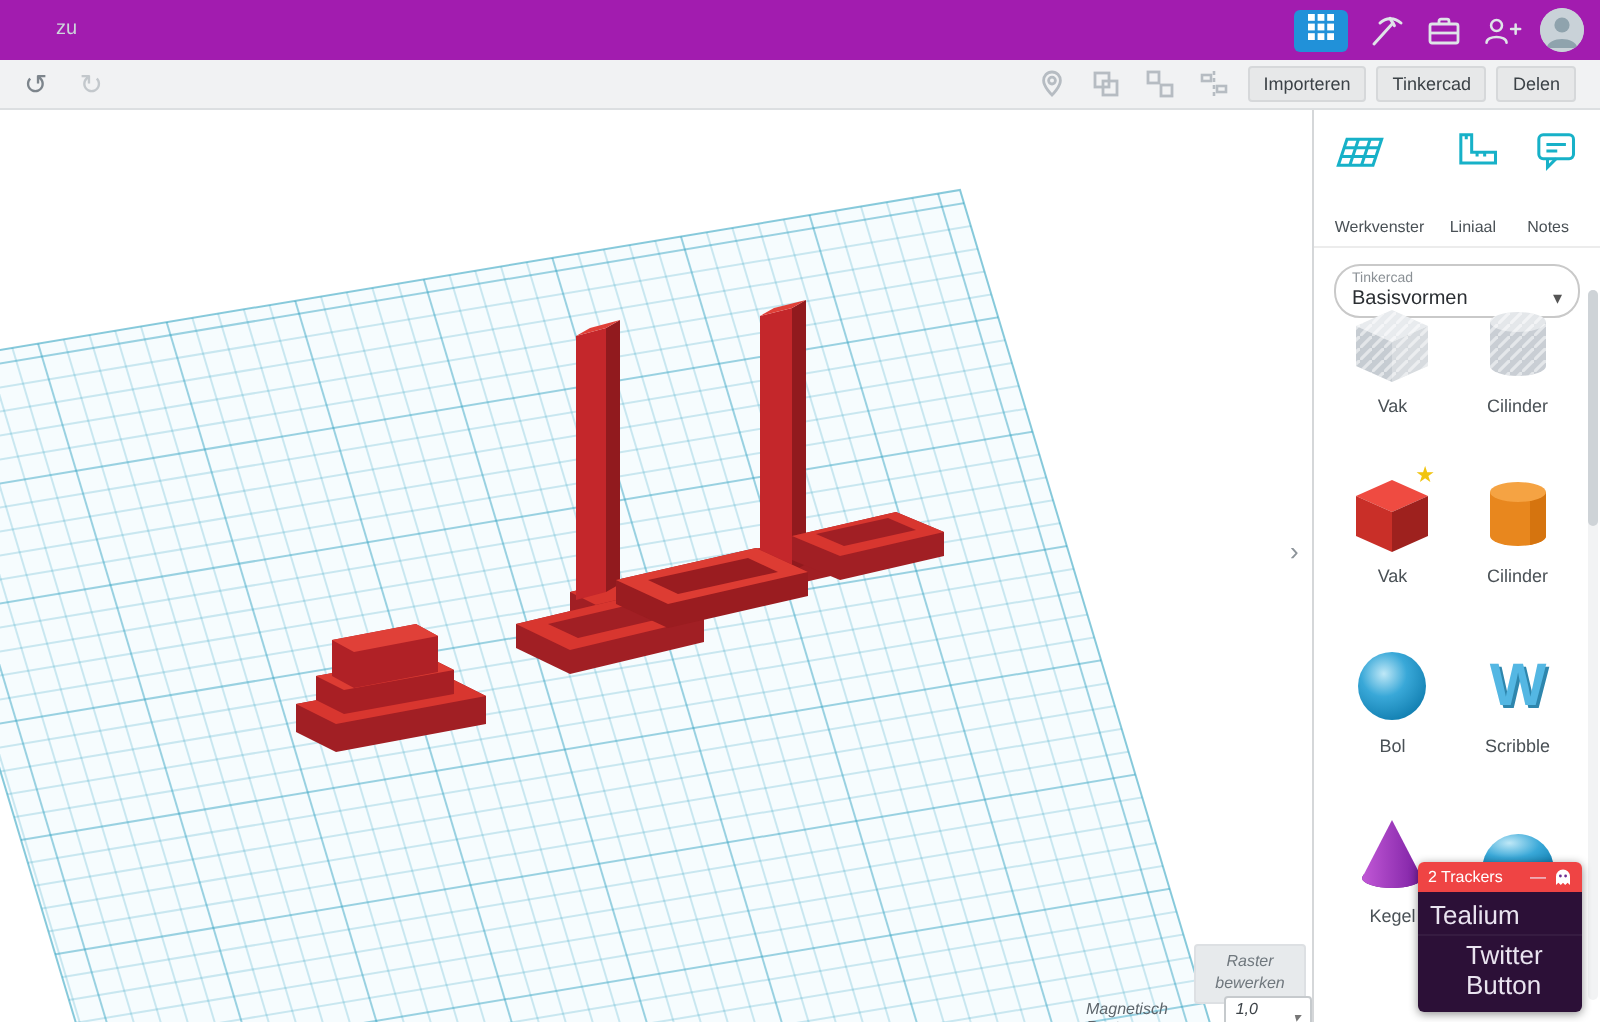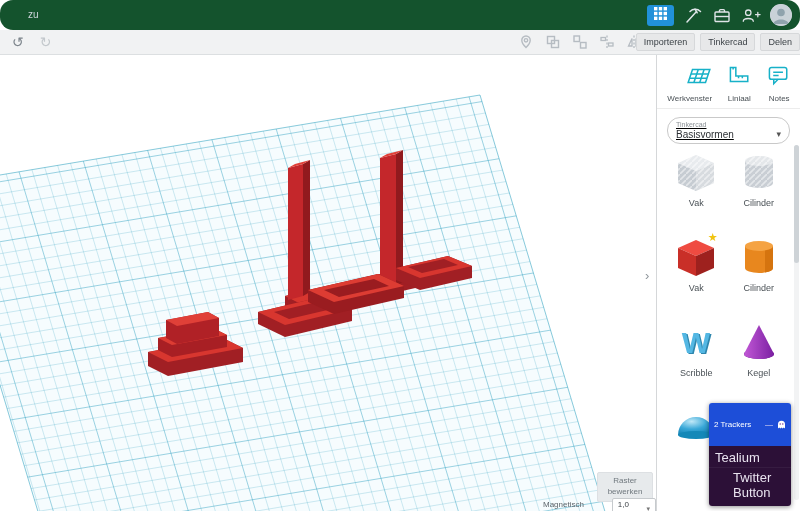--- a/index.html
+++ b/index.html
@@ -5,80 +5,80 @@
   * { box-sizing: border-box; }
   html,body { margin:0; padding:0; }
   body {
     width:800px; height:511px; overflow:hidden;
     font-family:"Liberation Sans", sans-serif;
     background:#fff;
   }
   .app { position:relative; width:800px; height:511px; overflow:hidden; }
 
   
-  .topbar { position:absolute; top:0; left:0; width:800px; height:30px; background:#14532d; z-index:20;border-radius:13px; }
+  .topbar { position:absolute; top:0; left:0; width:800px; height:30px; background:#a21caf; z-index:20; }
   .design-name { position:absolute; left:28px; top:9px; font-size:10px; color:#cdd5db; }
   .topbar-right { position:absolute; right:8px; top:0; height:30px; display:flex; align-items:center; gap:9px; }
   .apps-btn { width:27px; height:21px; background:#2191d9; border:none; border-radius:3px;
               display:flex; align-items:center; justify-content:center; padding:0; cursor:pointer; }
   .hicon { display:inline-flex; width:20px; height:20px; align-items:center; justify-content:center; }
   .avatar { width:22px; height:22px; border-radius:50%; overflow:hidden; background:#c9d2d8; display:inline-block; }
 
   
   .toolbar { position:absolute; top:30px; left:0; width:800px; height:25px; background:#f1f2f3;
              border-bottom:1px solid #dcdfe1; z-index:15; }
   .undo-redo { position:absolute; left:10px; top:3px; display:flex; gap:12px; }
   .ur-btn { font-size:14px; line-height:18px; background:none; border:none; padding:0 2px; cursor:pointer; }
   .undo { color:#7d858c; } .redo { color:#c3c8cc; }
   .tool-icons { position:absolute; right:158px; top:4px; display:flex; gap:11px; align-items:center; }
   .gicon { display:inline-flex; width:16px; height:16px; }
-  .io-buttons { position:absolute; right:0; top:3px; display:flex; gap:5px; }
+  .io-buttons { position:absolute; right:12px; top:3px; display:flex; gap:5px; }
   .io-buttons button { font-family:inherit; font-size:9px; color:#3c4247; background:#e7e8e9;
                        border:1px solid #d6d8da; border-radius:2px; padding:3px 7px; cursor:pointer; }
 
   
-  .canvas { position:absolute; top:55px; left:0; width:656px; height:456px; background:#fff; overflow:hidden; }
+  .canvas { position:absolute; top:55px; left:0; width:656px; height:456px; background:#fff; overflow:hidden;font-style:italic; }
   .canvas svg.layer { position:absolute; left:0; top:0; }
   .grid-edit-btn { position:absolute; left:597px; top:417px; width:56px; background:#e7eaec;
                    border:1px solid #dde0e3; border-radius:2px; color:#70787e; font-size:8px;
                    line-height:1.35; text-align:center; padding:3px 0; cursor:pointer; }
   .snap-bar { position:absolute; left:543px; top:443px; display:flex; align-items:center; gap:6px; }
   .snap-label { font-size:8px; color:#5d656b; }
   .snap-select { display:inline-flex; align-items:center; gap:4px; background:#fff; border:1px solid #c6cacd;
                  border-radius:2px; padding:1px 5px; font-size:8px; color:#3c4247; cursor:pointer; }
   .snap-select .caret { font-size:7px; color:#777; }
   .collapse-handle { position:absolute; left:645px; top:268px; font-size:13px; color:#8d949a;
                      z-index:18; cursor:pointer; }
 
   
   .sidebar { position:absolute; top:55px; left:656px; width:144px; height:456px; background:#fff;
              border-left:1px solid #d5d7d9; z-index:10; }
   .tools-row { display:flex; justify-content:space-around; padding:7px 4px 5px; border-bottom:1px solid #ececec; }
-  .tool { display:flex; flex-direction:column; align-items:flex-end; gap:2px; cursor:pointer; }
+  .tool { display:flex; flex-direction:column; align-items:flex-start; gap:16px; cursor:pointer; }
   .tool-label { font-size:8px; color:#4a5156; }
   .category-select { position:relative; margin:8px 10px 0; border:1px solid #c9c9c9; border-radius:13px;
-                     padding:3px 8px; cursor:pointer;text-decoration:underline; }
+                     padding:3px 8px; cursor:pointer; }
   .cat-brand { display:block; font-size:7px; color:#8a9095; }
   .cat-selected { display:block; font-size:10px; color:#2b2f33; margin-top:1px; }
   .cat-caret { position:absolute; right:8px; top:11px; font-size:9px; color:#555; }
   .shape-grid { position:absolute; top:88px; left:0; right:6px; bottom:0; display:grid;
                 grid-template-columns:1fr 1fr; grid-auto-rows:85px; padding:0 4px 0 8px; }
   .shape { position:relative; display:flex; flex-direction:column; align-items:center;
            justify-content:flex-start; padding-top:6px; cursor:pointer; }
   .shape-icon { width:44px; height:46px; display:flex; align-items:center; justify-content:center; }
   .shape-label { font-size:9px; color:#4a5156; margin-top:3px; }
   .fav-star { position:absolute; top:3px; right:10px; font-size:11px; color:#f1c40f; }
   .sb-track { position:absolute; right:1px; top:90px; width:5px; height:355px; background:#f2f3f4; border-radius:3px; }
   .sb-thumb { width:5px; height:118px; background:#ced3d7; border-radius:3px; }
 
   
   .tracker { position:absolute; right:9px; bottom:5px; width:82px; z-index:50; border-radius:3px;
              overflow:hidden; box-shadow:0 1px 5px rgba(0,0,0,0.45); }
-  .tracker-head { background:#1d4ed8; color:#fff; font-size:8px; display:flex; align-items:flex-start;
-                  padding:17px 5px; gap:4px; }
+  .tracker-head { background:#ef4444; color:#fff; font-size:8px; display:flex; align-items:flex-start;
+                  padding:3px 5px; gap:4px; }
   .tracker-title { flex:1; }
   .tracker-min { font-size:8px; color:#efe6f5; cursor:pointer; }
   .tracker-ghost { display:inline-flex; width:9px; height:9px; }
   .tracker-body { background:#2c1037; padding:2px 0 4px; }
   .tracker-item { font-size:13px; color:#e9e3ef; padding:2px 6px; border-bottom:1px solid rgba(255,255,255,0.05); cursor:pointer; }
   .tracker-item:last-child { border-bottom:none;padding-left:24px; }
 </style>
 </head>
 <body>
 
@@ -500,20 +500,35 @@
         <span class="shape-icon">
           <svg width="44" height="44" viewBox="0 0 44 44">
             <path d="M8,11 L8,33 A14,5 0 0 0 36,33 L36,11 Z" fill="#e8871e"></path>
             <path d="M28,11 L28,37.5 A14,5 0 0 0 36,33 L36,11 Z" fill="#d5740f"></path>
             <ellipse cx="22" cy="11" rx="14" ry="5" fill="#f5a343"></ellipse>
           </svg>
         </span>
         <span class="shape-label">Cilinder</span>
       </div>
 
+      <div class="shape">
+        <span class="shape-icon">
+          <svg width="44" height="44" viewBox="0 0 44 44">
+            <defs>
+                <radialGradient id="gb" cx="38%" cy="32%" r="75%">
+              <stop offset="0%" stop-color="#bfe8f7"></stop>
+                  <stop offset="45%" stop-color="#39a8d8"></stop>
+                  <stop offset="100%" stop-color="#0f7cae"></stop>
+            </radialGradient>
+              </defs>
+            <circle cx="22" cy="23" r="17" fill="url(#gb)"></circle>
+          </svg>
+        </span>
+        <span class="shape-label">Bol</span>
+      </div>
 
       <div class="shape">
         <span class="shape-icon">
           <svg width="44" height="44" viewBox="0 0 44 44">
             <text x="23.5" y="34" text-anchor="middle" font-size="30" font-weight="bold" font-family="Liberation Sans, sans-serif" fill="#2e86ad">W</text>
             <text x="22" y="32.5" text-anchor="middle" font-size="30" font-weight="bold" font-family="Liberation Sans, sans-serif" fill="#54b7e3">W</text>
           </svg>
         </span>
         <span class="shape-label">Scribble</span>
       </div>

